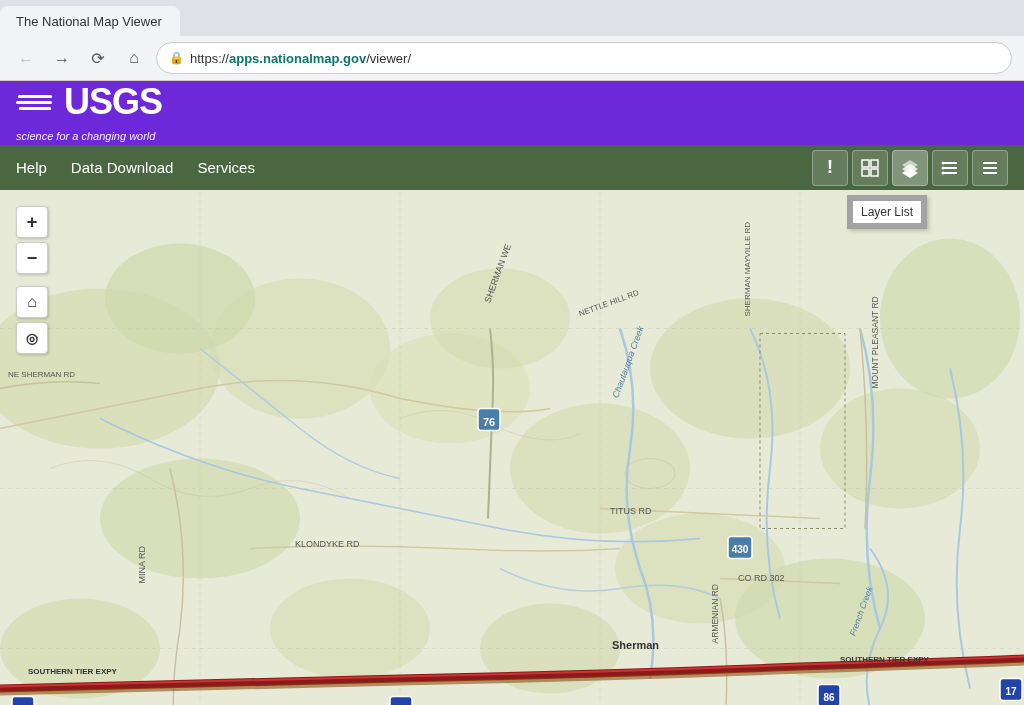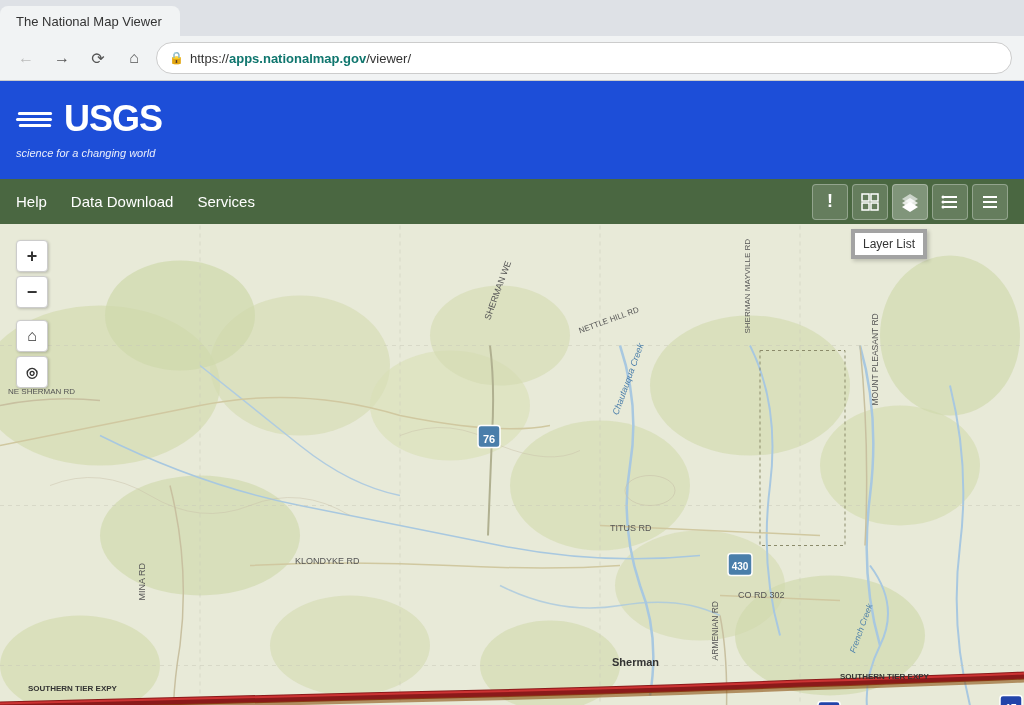--- a/index.html
+++ b/index.html
@@ -67,22 +67,22 @@
     
     .app-container {
       width: 1024px;
       height: 625px;
       display: flex;
       flex-direction: column;
     }
 
     
     .app-header {
-      background: #1d4ed8;
-      height: 98px;
+      background: #6d28d9;
+      height: 64px;
       display: flex;
       align-items: center;
       padding: 0 16px;
       flex-shrink: 0;
     }
     .usgs-logo {
       display: flex;
       flex-direction: column;
       color: white;
     }
@@ -163,21 +163,21 @@
       position: relative;
     }
     .nav-tool-btn.active { background: rgba(255,255,255,0.3); }
 
     
     .tooltip {
       position: absolute;
       top: 44px;
       right: 0;
       background: white;
-      border: 4px solid #a3a3a3;
+      border: 6px solid #a3a3a3;
       padding: 4px 8px;
       font-size: 12px;
       color: #333;
       white-space: nowrap;
       z-index: 100;
       box-shadow: 2px 2px 4px rgba(0,0,0,0.2);
     }
 
     
     .map-container {

